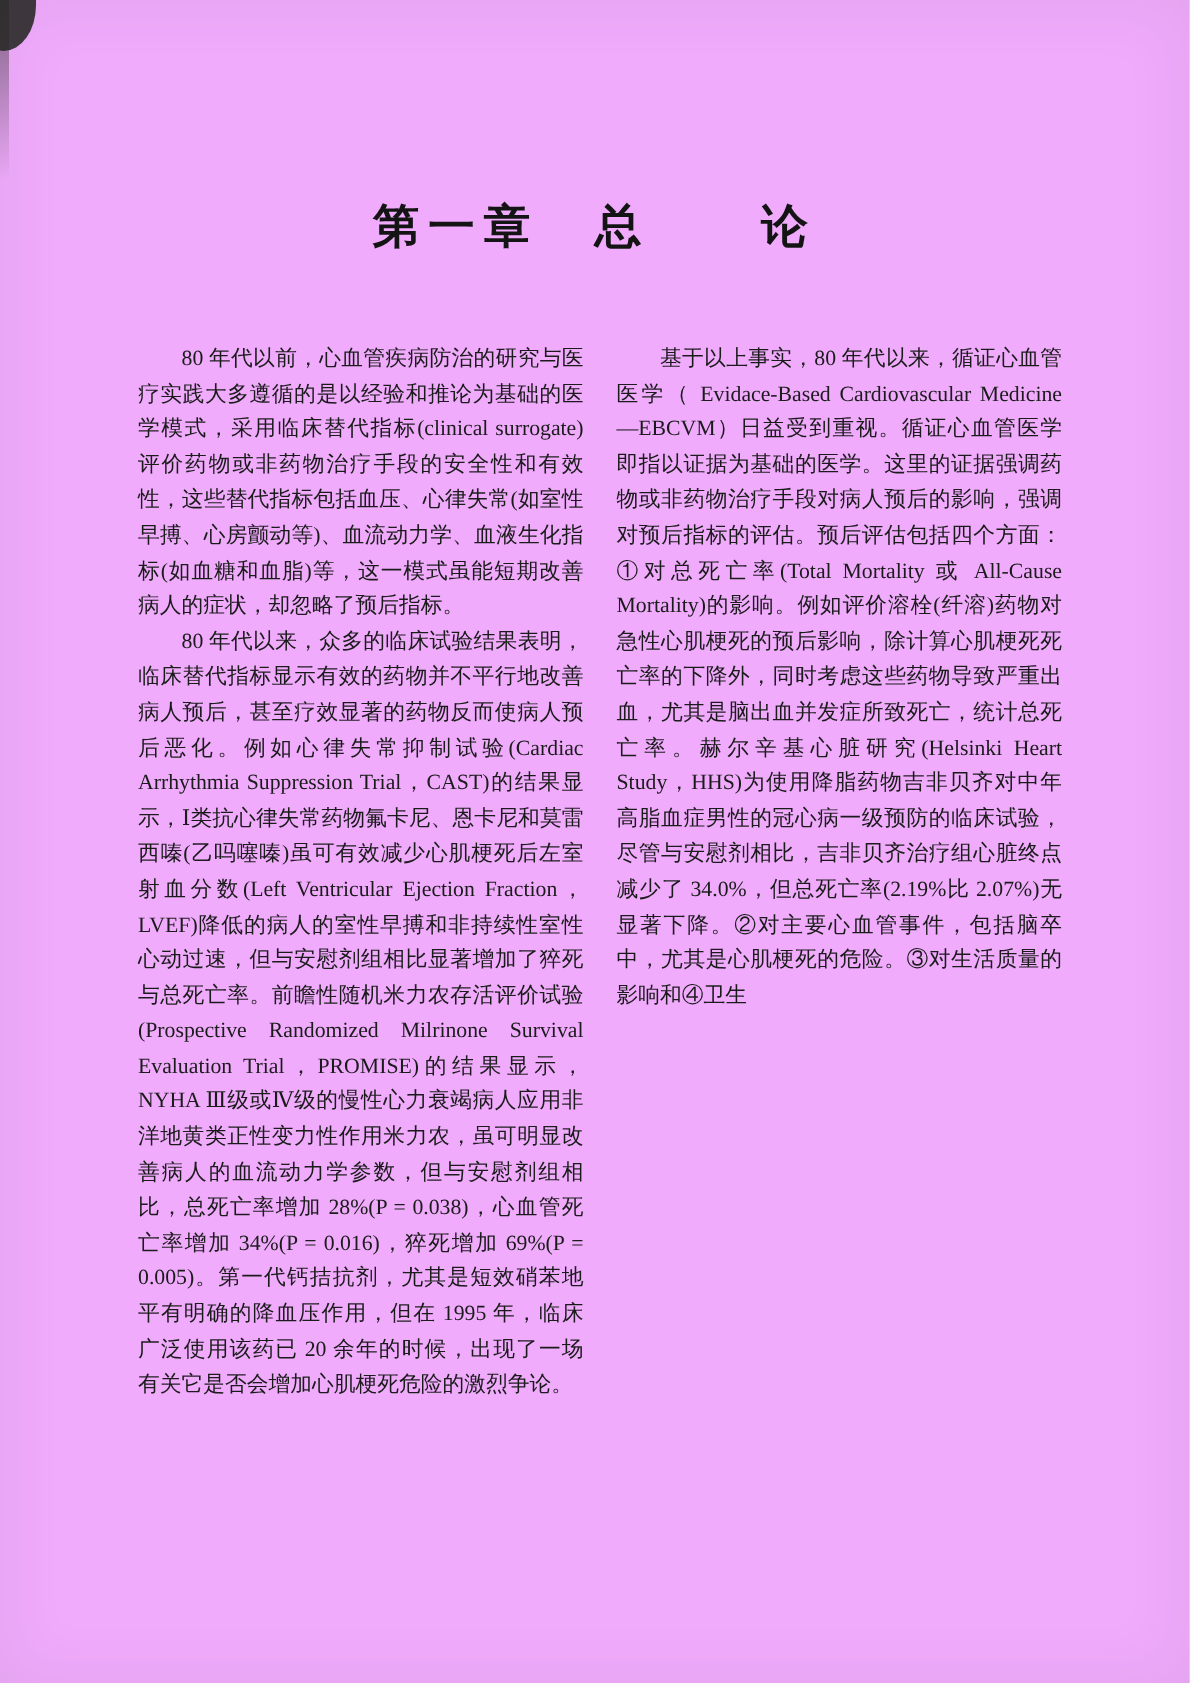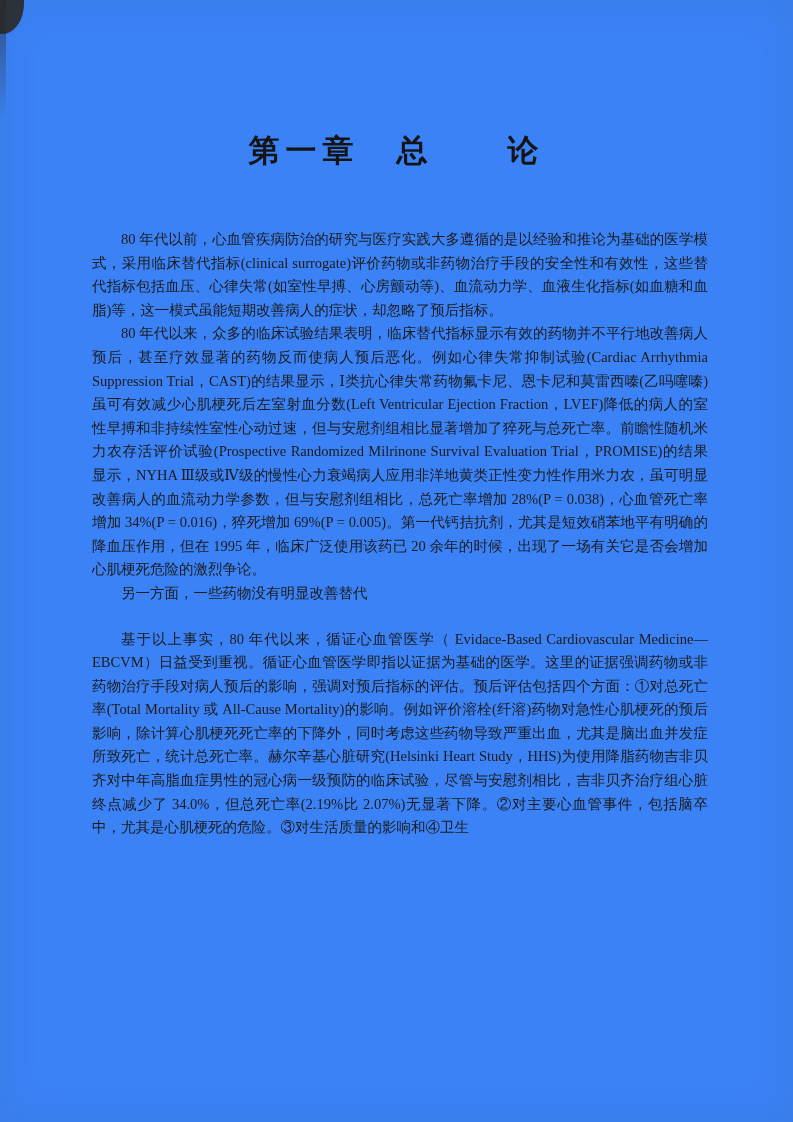--- a/index.html
+++ b/index.html
@@ -5,21 +5,21 @@
   html, body {
     margin: 0;
     padding: 0;
     background: #e9e8e4;
   }
   .page {
     position: relative;
     width: 793px;
     height: 1122px;
     margin: 0 auto;
-    background: #3b82f6;
+    background: #f0abfc;
     box-shadow: inset 0 0 45px rgba(60,60,55,0.08);
     overflow: hidden;
     font-family: "Liberation Serif", "DejaVu Serif", serif;
     color: #1b1b1b;
   }
   
   .artifact-tl {
     position: absolute;
     top: -14px;
     left: -10px;
@@ -50,21 +50,20 @@
     letter-spacing: 6px;
     color: #141414;
   }
   .columns {
     position: absolute;
     top: 228px;
     left: 92px;
     width: 616px;
     display: flex;
     gap: 22px;
-    flex-direction: column;
   }
   .col {
     flex: 1 1 0;
     min-width: 0;
   }
   .col p {
     margin: 0;
     font-size: 14.5px;
     line-height: 23.6px;
     text-align: justify;
@@ -83,21 +82,20 @@
   <div class="artifact-tl"></div>
   <div class="artifact-edge"></div>
 
   <h1 class="chapter-title">第一章　总　　论</h1>
 
   <div class="columns">
 
     <div class="col">
       <p class="indent">80 年代以前，心血管疾病防治的研究与医疗实践大多遵循的是以经验和推论为基础的医学模式，采用临床替代指标(clinical surrogate)评价药物或非药物治疗手段的安全性和有效性，这些替代指标包括血压、心律失常(如室性早搏、心房颤动等)、血流动力学、血液生化指标(如血糖和血脂)等，这一模式虽能短期改善病人的症状，却忽略了预后指标。</p>
       <p class="indent">80 年代以来，众多的临床试验结果表明，临床替代指标显示有效的药物并不平行地改善病人预后，甚至疗效显著的药物反而使病人预后恶化。例如心律失常抑制试验(Cardiac Arrhythmia Suppression Trial，CAST)的结果显示，Ⅰ类抗心律失常药物氟卡尼、恩卡尼和莫雷西嗪(乙吗噻嗪)虽可有效减少心肌梗死后左室射血分数(Left Ventricular Ejection Fraction，LVEF)降低的病人的室性早搏和非持续性室性心动过速，但与安慰剂组相比显著增加了猝死与总死亡率。前瞻性随机米力农存活评价试验(Prospective Randomized Milrinone Survival Evaluation Trial，PROMISE)的结果显示，NYHA Ⅲ级或Ⅳ级的慢性心力衰竭病人应用非洋地黄类正性变力性作用米力农，虽可明显改善病人的血流动力学参数，但与安慰剂组相比，总死亡率增加 28%(P = 0.038)，心血管死亡率增加 34%(P = 0.016)，猝死增加 69%(P = 0.005)。第一代钙拮抗剂，尤其是短效硝苯地平有明确的降血压作用，但在 1995 年，临床广泛使用该药已 20 余年的时候，出现了一场有关它是否会增加心肌梗死危险的激烈争论。</p>
-      <p class="indent">另一方面，一些药物没有明显改善替代</p>
     </div>
 
     <div class="col">
       <p class="indent">基于以上事实，80 年代以来，循证心血管医学（ Evidace-Based Cardiovascular Medicine—EBCVM）日益受到重视。循证心血管医学即指以证据为基础的医学。这里的证据强调药物或非药物治疗手段对病人预后的影响，强调对预后指标的评估。预后评估包括四个方面：①对总死亡率(Total Mortality 或 All-Cause Mortality)的影响。例如评价溶栓(纤溶)药物对急性心肌梗死的预后影响，除计算心肌梗死死亡率的下降外，同时考虑这些药物导致严重出血，尤其是脑出血并发症所致死亡，统计总死亡率。赫尔辛基心脏研究(Helsinki Heart Study，HHS)为使用降脂药物吉非贝齐对中年高脂血症男性的冠心病一级预防的临床试验，尽管与安慰剂相比，吉非贝齐治疗组心脏终点减少了 34.0%，但总死亡率(2.19%比 2.07%)无显著下降。②对主要心血管事件，包括脑卒中，尤其是心肌梗死的危险。③对生活质量的影响和④卫生</p>
     </div>
 
   </div>
 
 </div>
 

